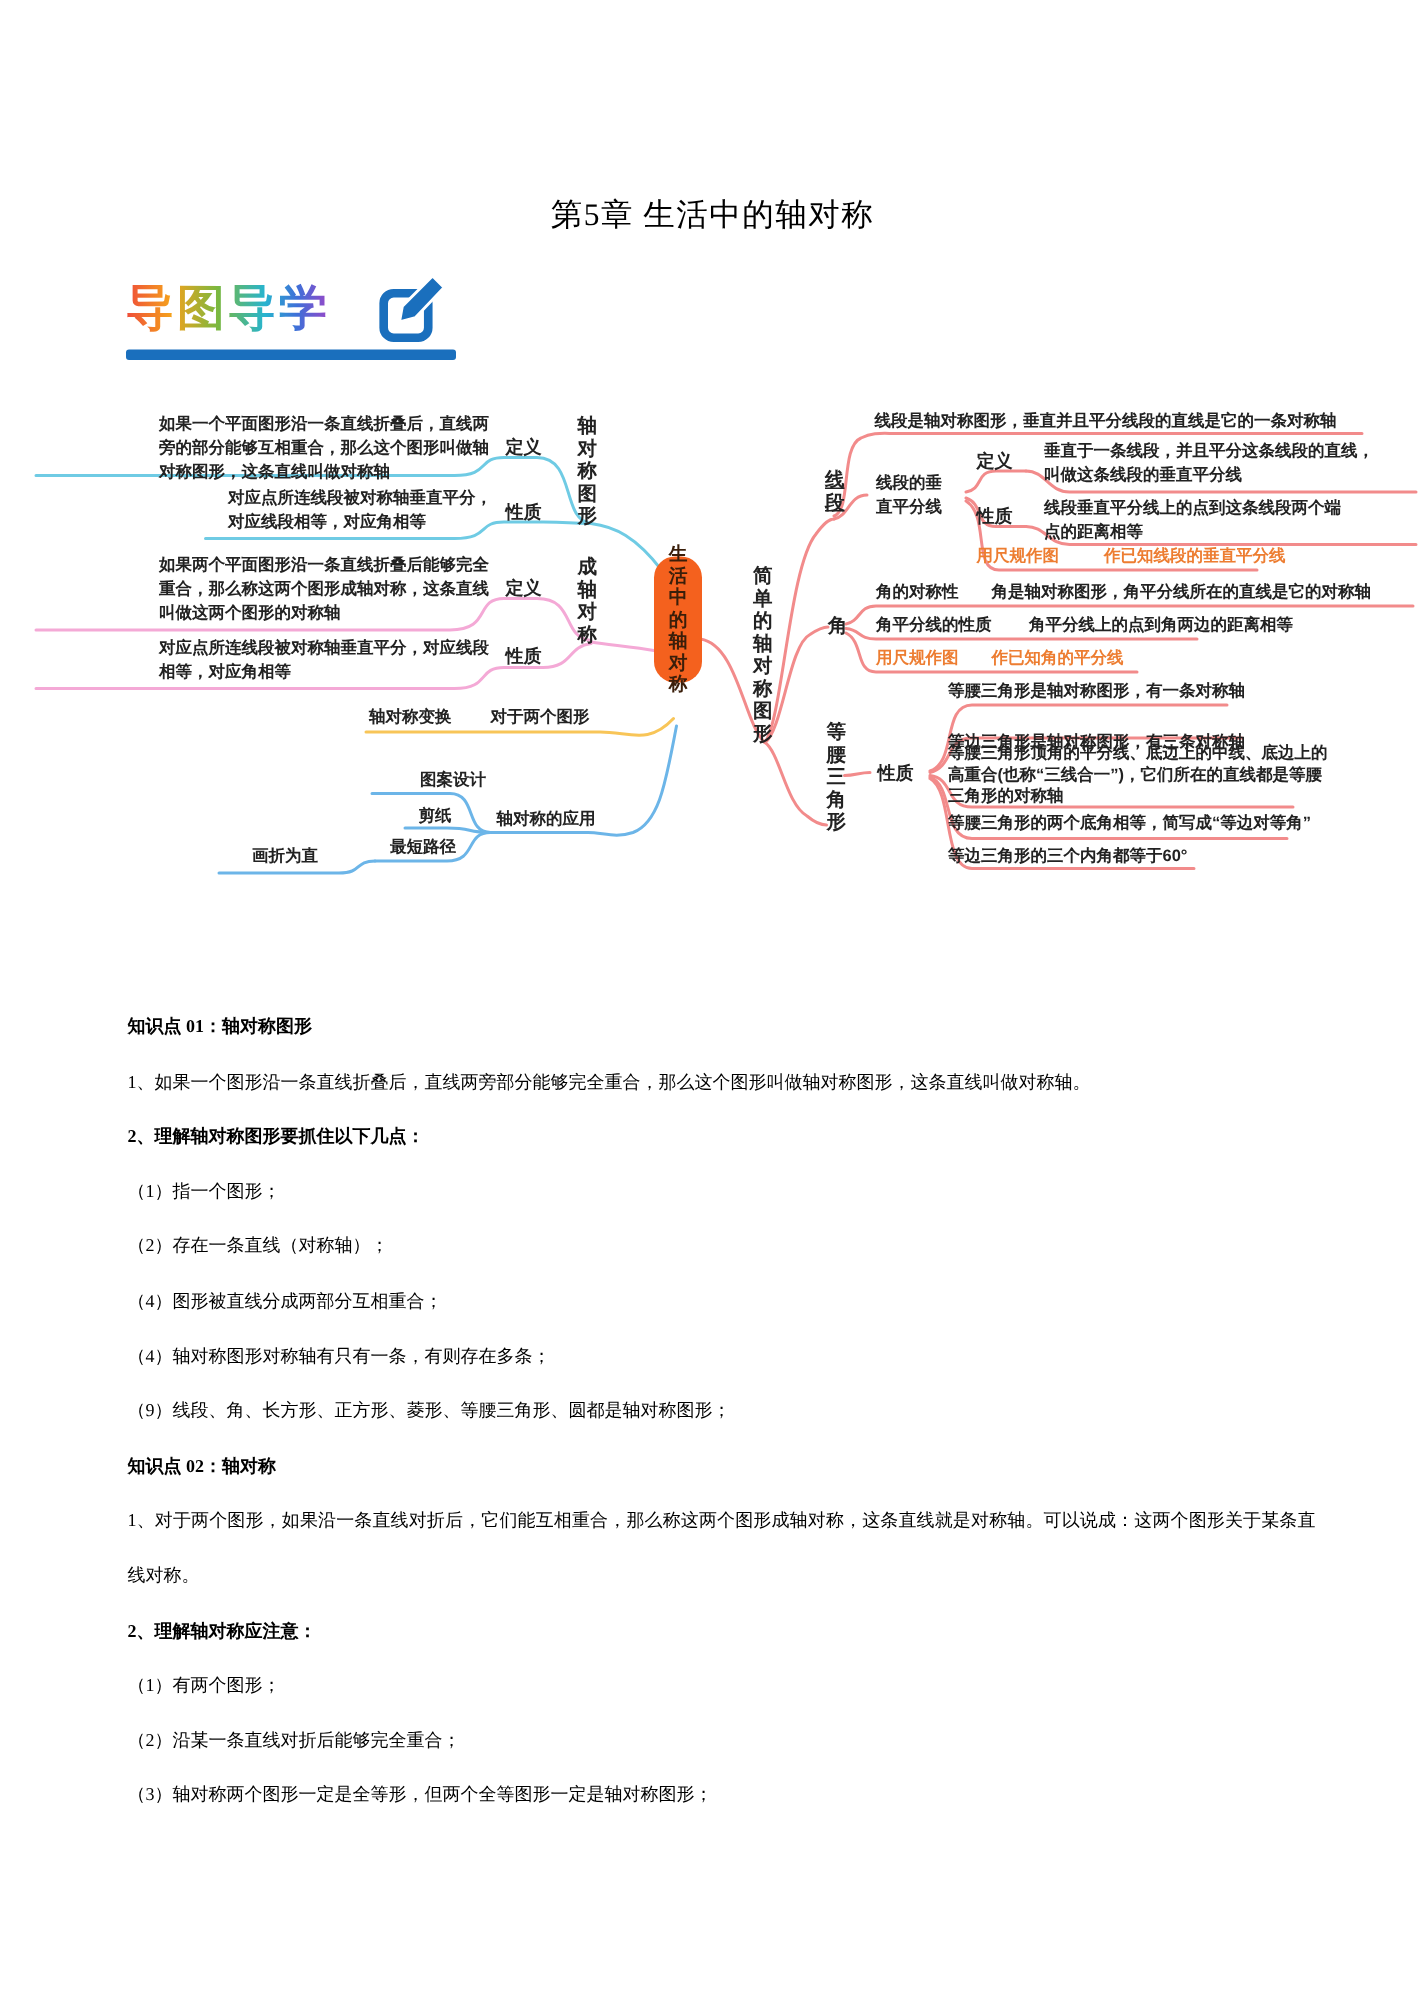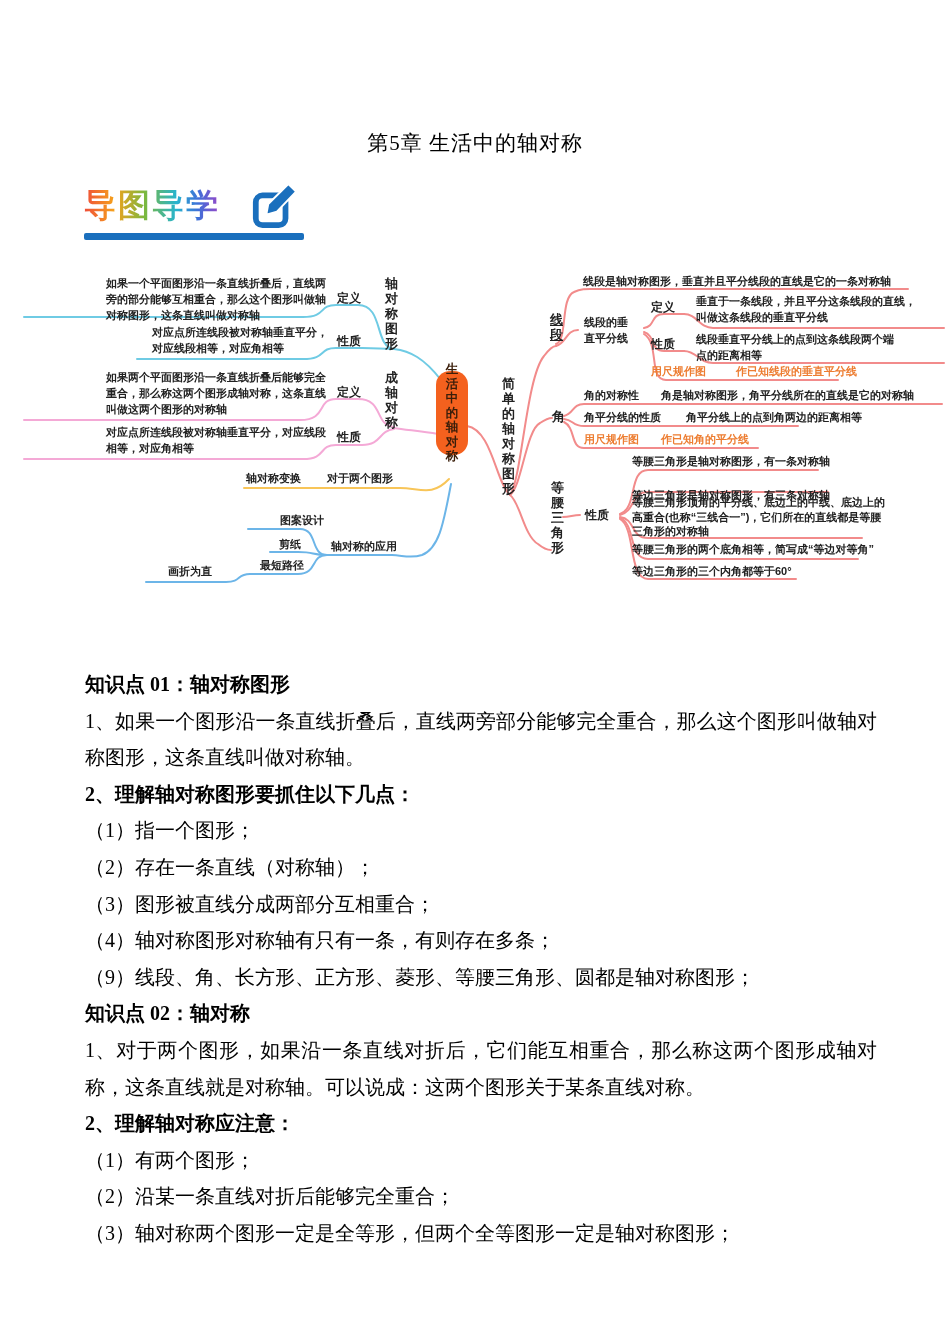--- a/index.html
+++ b/index.html
@@ -41,21 +41,21 @@
     background:#F4611E; border-radius:14px;
     display:flex; align-items:center; justify-content:center;
   }
   .mm-center-text {
     font-weight:bold; font-size:12.5px; line-height:14.5px; width:14px;
     word-break:break-all; text-align:center; color:#3a1e0a;
   }
   
   .doc { position:absolute; left:85px; top:666px; width:792px; }
   .doc p { margin:0; font-family:"Liberation Serif","DejaVu Serif",serif;
-           font-size:20px; line-height:36.6px; color:#000; text-align:justify; }
+           font-size:12px; line-height:36.6px; color:#000; text-align:justify; }
   .h-purple { color:#7030A0; font-weight:bold; text-align:left !important; }
   .h-red { color:#FE0000; font-weight:bold; text-align:left !important; }
 </style>
 </head>
 <body>
 
 <div id="page">
 
   <div class="page-title">第5章 生活中的轴对称</div>
 
@@ -170,21 +170,21 @@
     <div class="mm-s" style="left:632px;top:306px;">等边三角形的三个内角都等于60°</div>
   </div>
 
 
   <div class="doc">
     <p class="h-purple">知识点 01：轴对称图形</p>
     <p>1、如果一个图形沿一条直线折叠后，直线两旁部分能够完全重合，那么这个图形叫做轴对称图形，这条直线叫做对称轴。</p>
     <p class="h-red">2、理解轴对称图形要抓住以下几点：</p>
     <p>（1）指一个图形；</p>
     <p>（2）存在一条直线（对称轴）；</p>
-    <p>（3）图形被直线分成两部分互相重合；</p>
+    <p>（4）图形被直线分成两部分互相重合；</p>
     <p>（4）轴对称图形对称轴有只有一条，有则存在多条；</p>
     <p>（9）线段、角、长方形、正方形、菱形、等腰三角形、圆都是轴对称图形；</p>
     <p class="h-purple">知识点 02：轴对称</p>
     <p>1、对于两个图形，如果沿一条直线对折后，它们能互相重合，那么称这两个图形成轴对称，这条直线就是对称轴。可以说成：这两个图形关于某条直线对称。</p>
     <p class="h-red">2、理解轴对称应注意：</p>
     <p>（1）有两个图形；</p>
     <p>（2）沿某一条直线对折后能够完全重合；</p>
     <p>（3）轴对称两个图形一定是全等形，但两个全等图形一定是轴对称图形；</p>
   </div>
 

